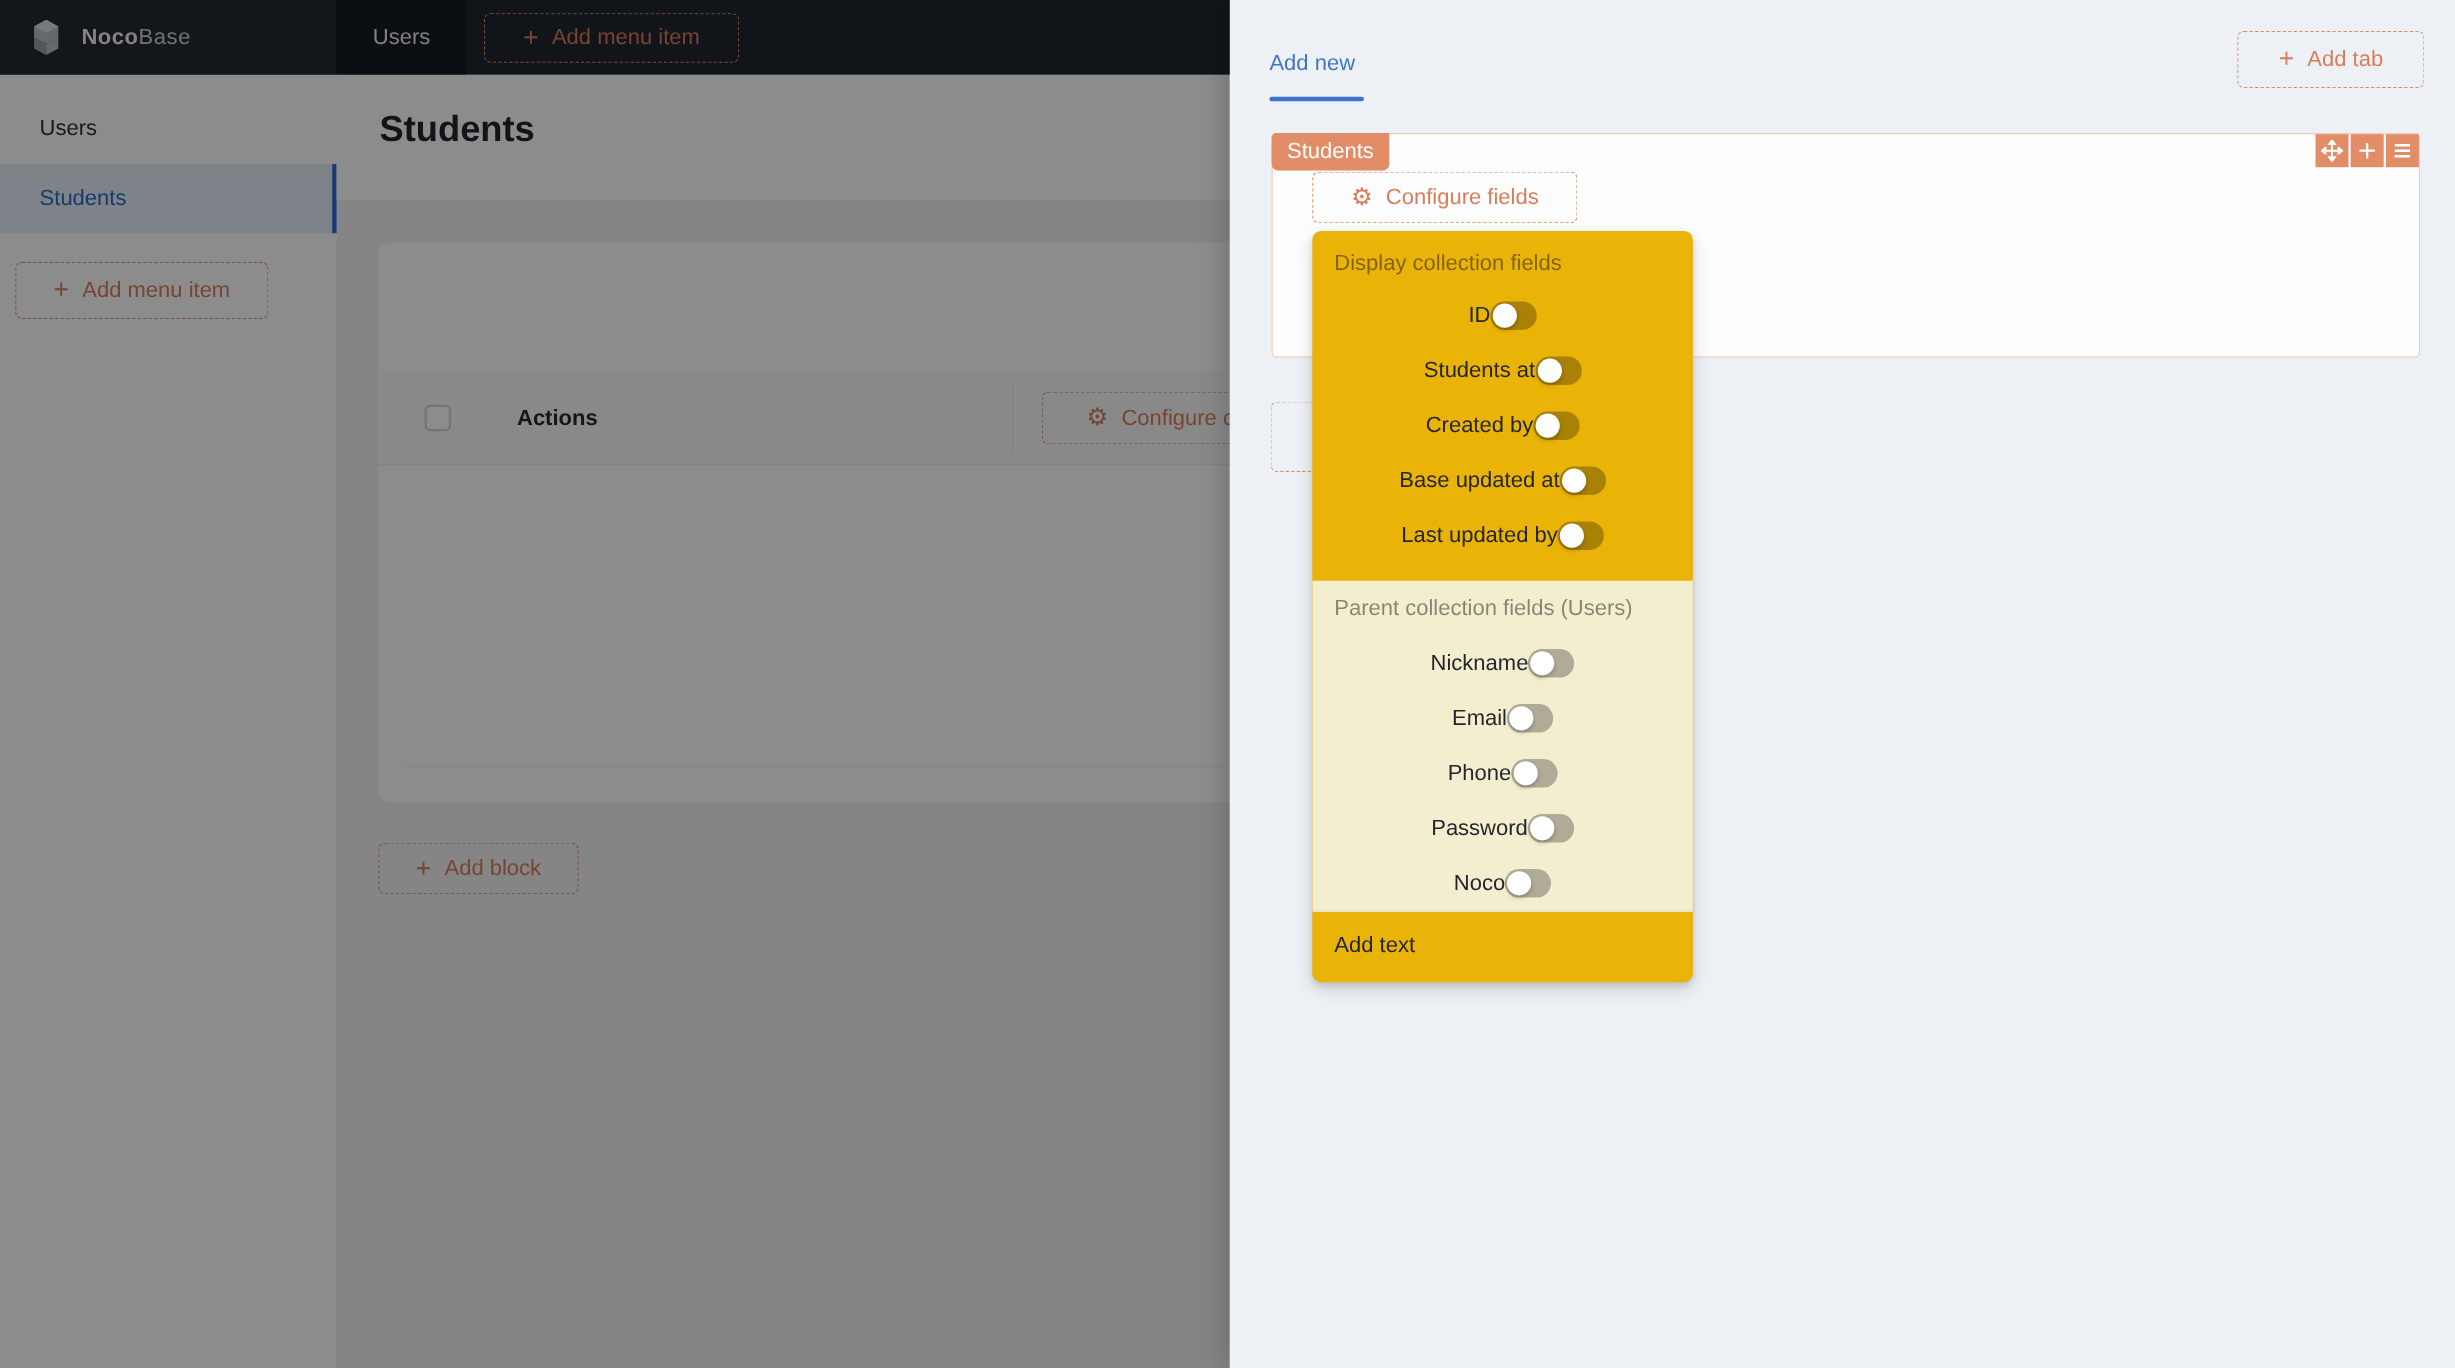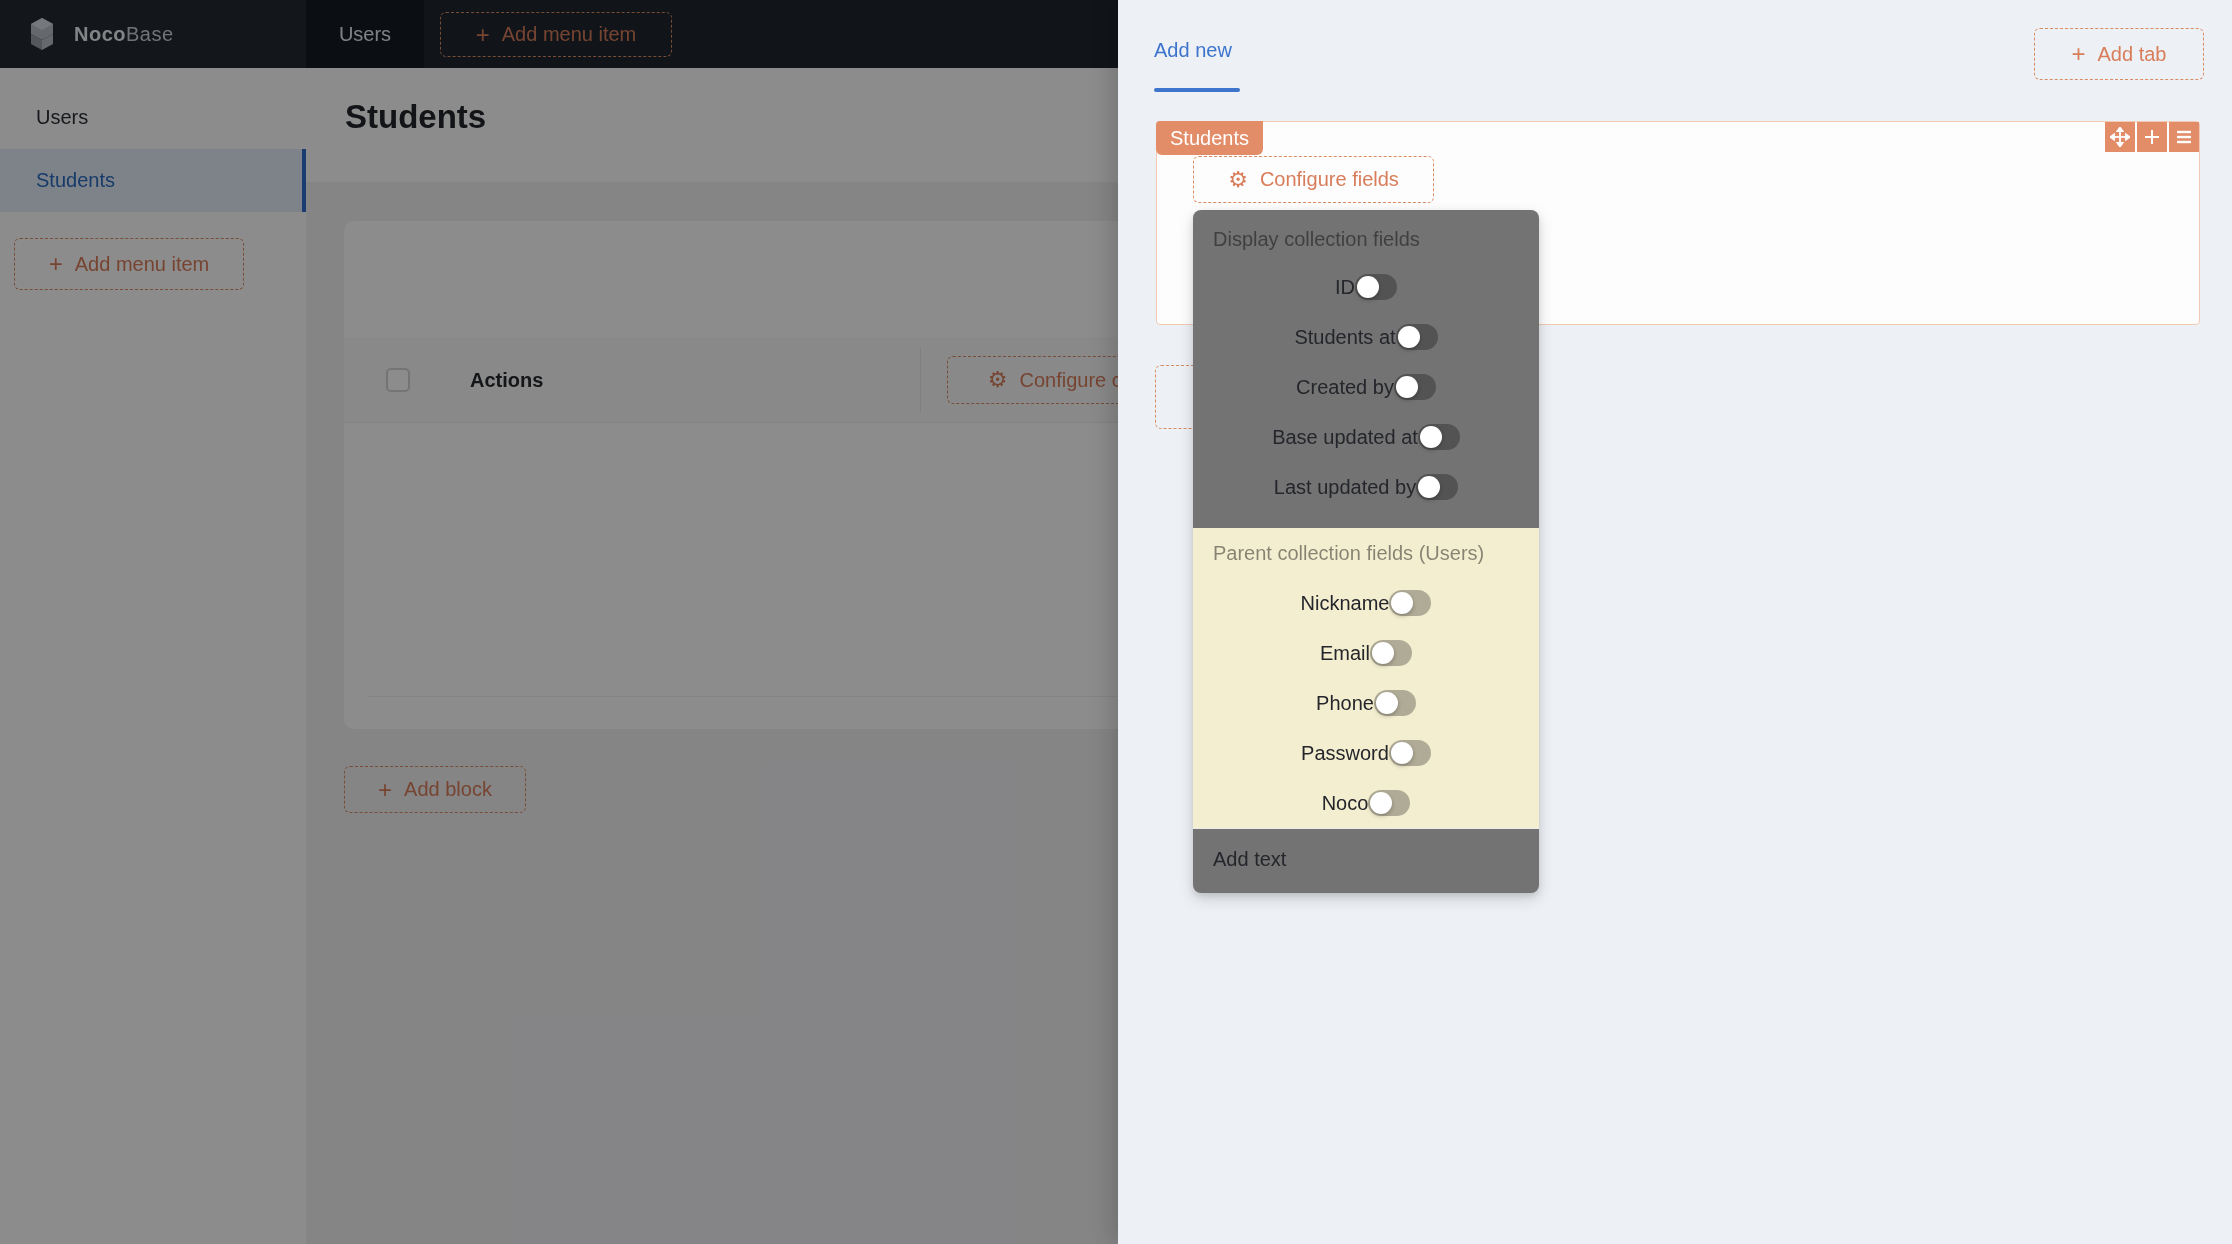--- a/index.html
+++ b/index.html
@@ -43,39 +43,39 @@
   .configure-columns { position:absolute; left:603px; top:19px; width:280px; height:48px; }
   .table-bottom-line { position:absolute; left:24px; top:475px; width:1352px; height:1px; background:#f0f1f3; }
   .main-add-block { position:absolute; left:344px; top:766px; width:182px; height:47px; z-index:1; }
 
   
   .mask { position:absolute; left:0; top:0; width:1118px; height:1244px; background:rgba(0,0,0,0.45); z-index:40; }
 
   
   .drawer { position:absolute; left:1118px; top:0; width:1114px; height:1244px; background:#edf1f5;
             box-shadow:-8px 0 20px rgba(0,0,0,0.15); z-index:50; }
-  .tab { position:absolute; left:36px; top:30px; height:40px; display:flex; align-items:center;
+  .tab { position:absolute; left:36px; top:30px; height:40px; display:flex; align-items:flex-end;
          color:#3d74cc; cursor:pointer; }
   .tab-underline { position:absolute; left:36px; top:88px; width:86px; height:4px; background:#3d74cc; border-radius:2px; }
   .add-tab { position:absolute; right:28px; top:28px; width:170px; height:52px; }
 
   .block { position:absolute; left:38px; top:121px; width:1044px; height:204px; background:#fdfdfe;
            border:1px solid #f0cab5; border-radius:4px; }
   .block-tag { position:absolute; left:-1px; top:-1px; height:34px; padding:0 14px; background:#e28c68;
                color:#ffffff; display:flex; align-items:center; border-radius:4px 0 6px 6px; border-top-left-radius:4px; }
   .block-toolbar { position:absolute; top:0px; right:0px; display:flex; gap:2px; }
   .tool-btn { width:30px; height:30px; background:#e28c68; display:flex; align-items:center; justify-content:center; cursor:pointer; }
   .tool-btn svg { display:block; }
   .configure-fields { position:absolute; left:36px; top:34px; width:241px; height:47px; }
   .gear { font-family:"DejaVu Sans",sans-serif; font-size:22px; line-height:1; }
 
   .partial-add { position:absolute; left:37px; top:365px; width:240px; height:64px; z-index:1; justify-content:flex-start; padding-left:52px; }
 
   
-  .panel { position:absolute; left:75px; top:210px; width:346px; background:#737373; border-radius:8px;
+  .panel { position:absolute; left:75px; top:210px; width:346px; background:#eab308; border-radius:8px;
            box-shadow:0 6px 16px rgba(0,0,0,0.14), 0 3px 6px rgba(0,0,0,0.10); z-index:5; overflow:hidden; padding-bottom:4px; }
   .panel-section { padding-top:6px; }
   .panel-section.yellow { margin-top:16px; background:#f4eed0; padding-top:0; }
   .group-header { height:46px; display:flex; align-items:center; padding-left:20px; color:rgba(0,0,0,0.45); }
   .panel-section.yellow .group-header { height:50px; }
   .field-row { height:50px; display:flex; align-items:center; justify-content:center;
                padding:0 32px 0 32px; color:#24262b; cursor:pointer; }
   .switch { position:relative; width:42px; height:26px; border-radius:13px; background:rgba(0,0,0,0.28); flex:0 0 auto; cursor:pointer; }
   .switch .knob { position:absolute; left:2px; top:2px; width:22px; height:22px; border-radius:50%; background:#ffffff;
                   box-shadow:0 2px 4px rgba(0,0,0,0.25); }

